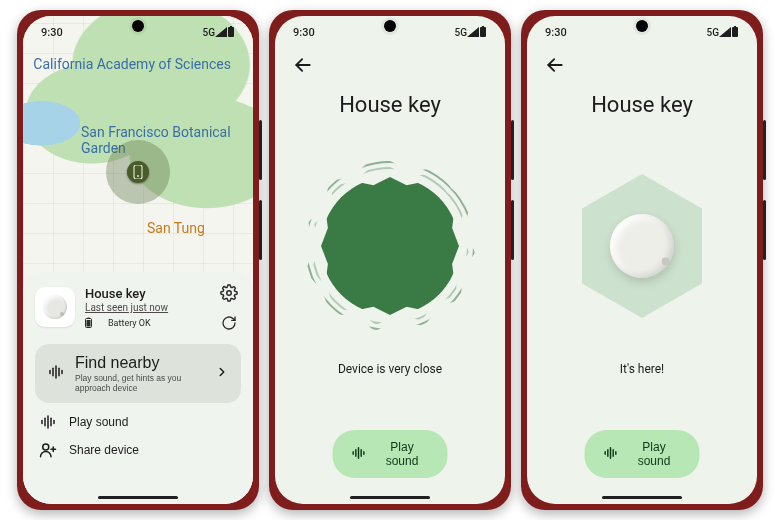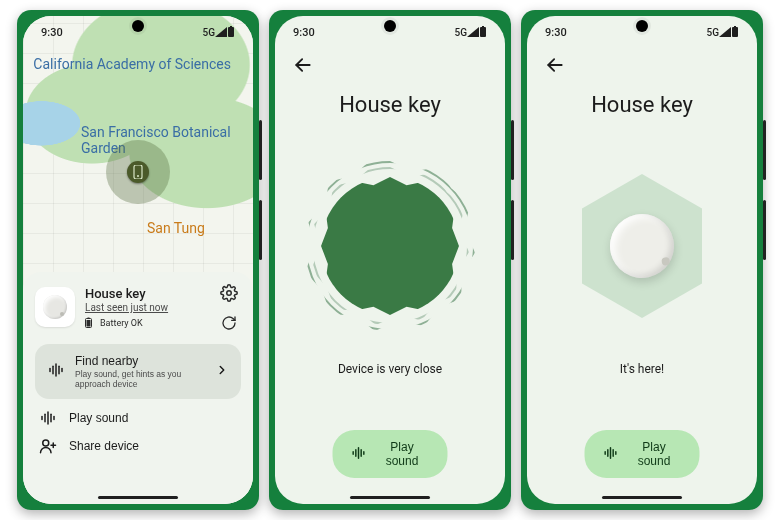--- a/index.html
+++ b/index.html
@@ -1,19 +1,19 @@
 <!DOCTYPE html>
 <html><head>
 <meta charset="utf-8">
 <style>
   * { box-sizing: border-box; margin: 0; padding: 0; }
   html, body { width: 780px; height: 520px; background: #fff; font-family: Roboto, -apple-system, Helvetica, Arial, sans-serif; }
   .stage { display: flex; gap: 10px; padding: 10px 12px; width: 780px; height: 520px; align-items: center; justify-content: center; }
   .phone {
-    width: 242px; height: 500px; border-radius: 14px; background: #15803d; position: relative;
+    width: 242px; height: 500px; border-radius: 24px; background: #7f1d1d; position: relative;
     box-shadow: 0 4px 12px rgba(0,0,0,.3);
     padding: 6px;
   }
   .phone::before { 
     content:""; position:absolute; right:-3px; top:110px; width:3px; height:60px; background:#222; border-radius:2px;
     box-shadow: 0 80px 0 #222;
   }
   .screen {
     width: 100%; height: 100%; border-radius: 28px; overflow: hidden; position: relative;
     background: #eef4ec;
@@ -66,28 +66,28 @@
     box-shadow:0 1px 2px rgba(0,0,0,.1);
   }
   .thumb .tag {
     width:24px; height:24px; border-radius:50%; background:#e7e7e3; position:relative;
     box-shadow: inset -1px -1px 2px rgba(0,0,0,.15), inset 2px 2px 4px #fff;
   }
   .thumb .tag::after { content:""; position:absolute; right:3px; bottom:3px; width:4px; height:4px; border-radius:50%; background:#bcbcb5;}
   .card .meta { flex:1; }
   .card .title { font-size:13px; font-weight:500; color:#1c1c1c; }
   .card .sub { font-size:10px; color:#4b4b4b; margin-top:1px;text-decoration:underline; }
-  .card .battery { font-size:9px; color:#2b2b2b; margin-top:4px; display:flex; align-items:center; gap:8px;}
+  .card .battery { font-size:9px; color:#2b2b2b; margin-top:4px; display:flex; align-items:center; gap:16px;}
   .card .battery svg{display:block;}
   .iconbtn { position:absolute; right:0; width:24px; height:24px; display:flex; align-items:center; justify-content:center; color:#2b2b2b; cursor:pointer; border:none; background:none;}
   .iconbtn.settings{ top:0;} .iconbtn.refresh{ top:30px;}
   .bigbtn {
     margin-top:8px; background:#dde3db; border-radius:14px; padding:10px 12px; display:flex; align-items:center; gap:10px; cursor:pointer; border:none; width:100%; text-align:left;
   }
-  .bigbtn .bt-title{ font-size:12px; font-weight:500; color:#1c1c1c; }
+  .bigbtn .bt-title{ font-size:16px; font-weight:500; color:#1c1c1c; }
   .bigbtn .bt-sub{ font-size:8.5px; color:#4b4b4b; margin-top:1px;}
   .bigbtn .chev { margin-left:auto; }
   .row {
     display:flex; align-items:center; gap:12px; padding:10px 4px 0; font-size:12px; color:#1c1c1c; cursor:pointer; border:none; background:none; width:100%;
   }
   .row svg{display:block; flex-shrink:0;}
   
   .topbar { position:absolute; top:30px; left:0; right:0; height:40px; display:flex; align-items:center; padding:0 14px; z-index:10;}
   .back { width:28px; height:28px; display:flex; align-items:center; justify-content:center; color:#1c1c1c; cursor:pointer; border:none; background:none; border-radius:50%;}
   .h1 { position:absolute; top:76px; left:0; right:0; text-align:center; font-size:22px; color:#1c1c1c; font-weight:400;}

